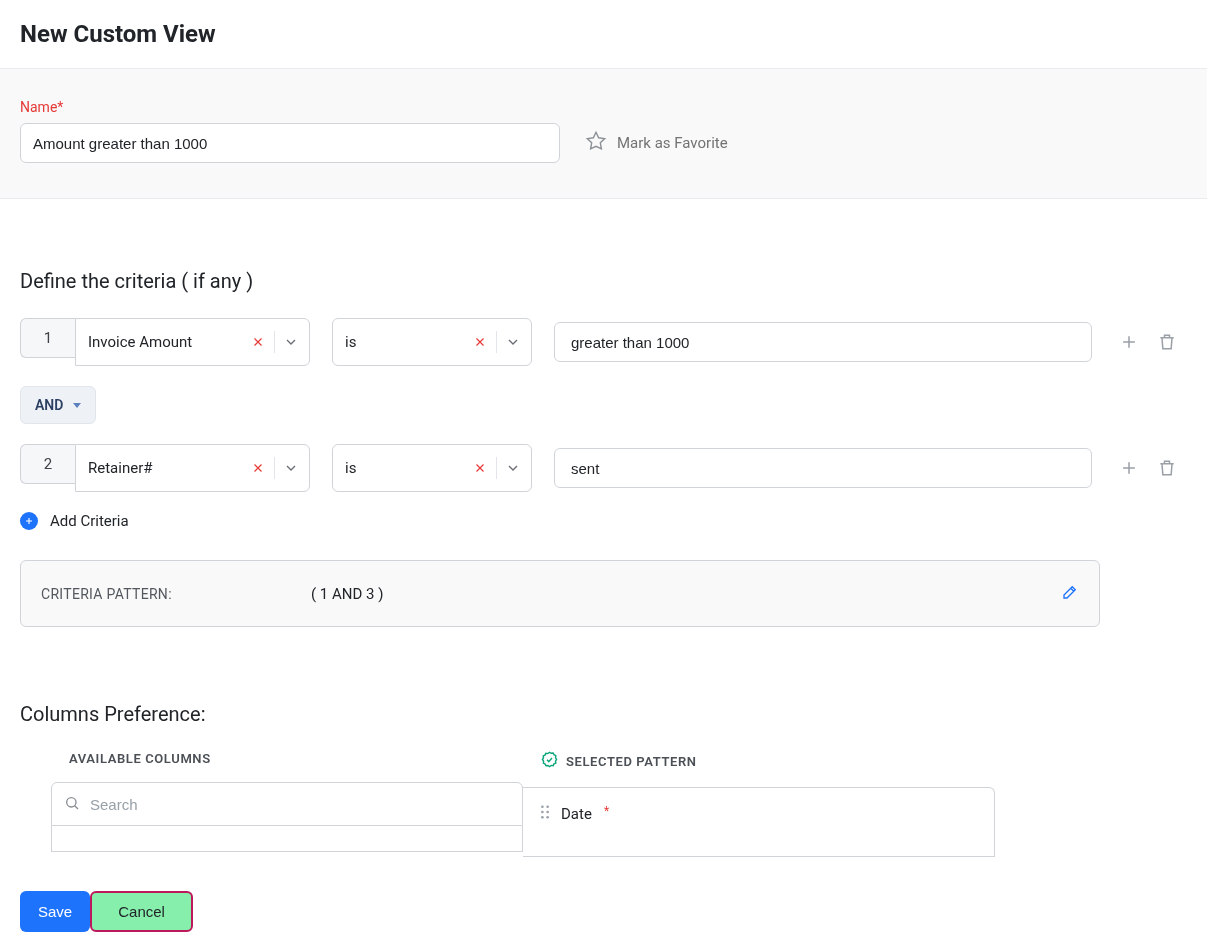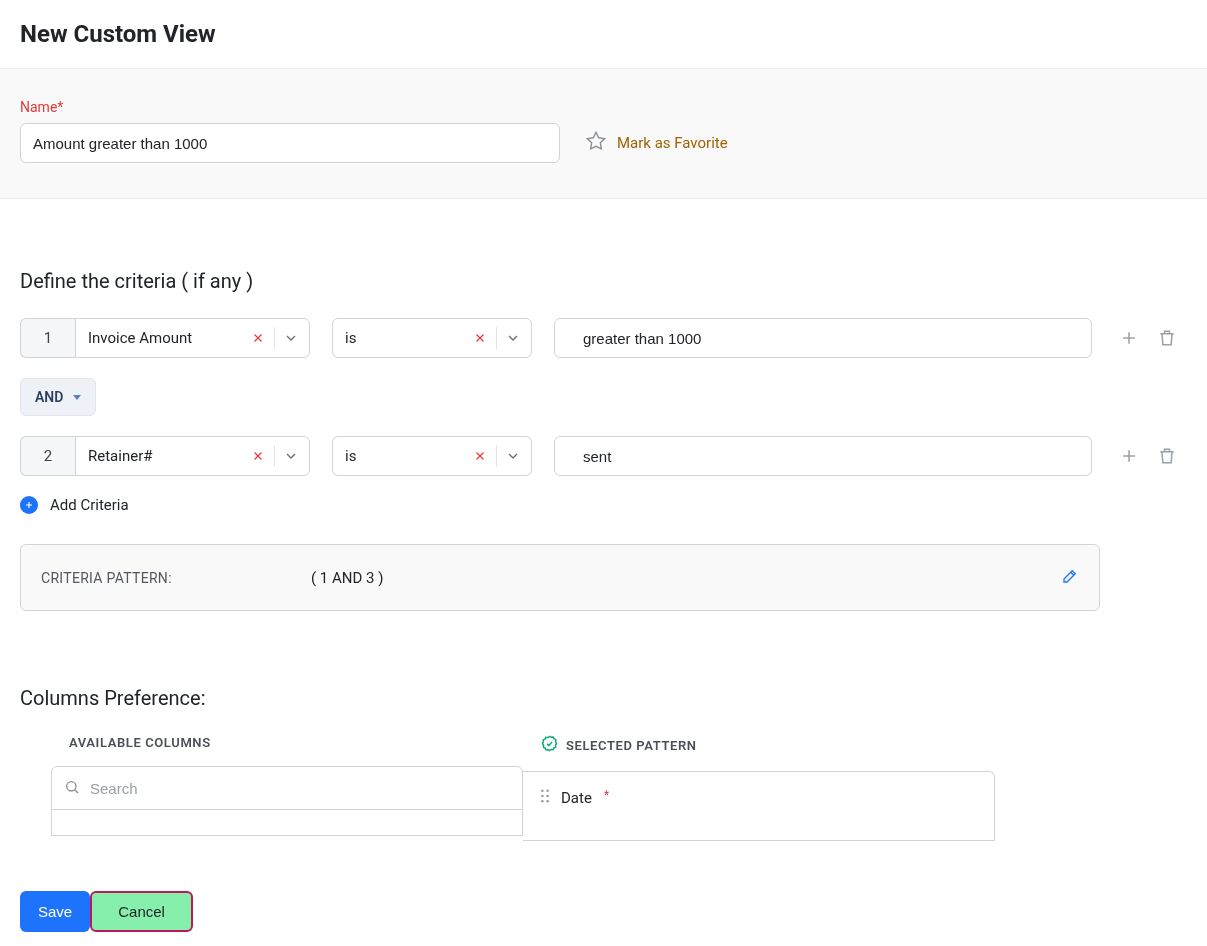--- a/index.html
+++ b/index.html
@@ -45,21 +45,21 @@
       border-radius: 6px;
       padding: 0 12px;
       font-size: 15px;
       color: #212529;
       background: #ffffff;
     }
     .fav-wrap {
       display: flex;
       align-items: center;
       gap: 10px;
-      color: #a16207;
+      color: #737373;
       font-size: 15px;
       cursor: pointer;
     }
     .star-icon svg {
       width: 22px;
       height: 22px;
       stroke: #8a8f94;
       fill: none;
       stroke-width: 1.5;
     }
@@ -90,21 +90,21 @@
       border-radius: 6px 0 0 6px;
       background: #f6f7f8;
       display: flex;
       align-items: center;
       justify-content: center;
       font-size: 15px;
       color: #3d4349;
     }
     .criteria-select {
       position: relative;
-      height: 40px;
+      height: 48px;
       border: 1px solid #d0d4d9;
       border-radius: 0 6px 6px 0;
       background: #ffffff;
       display: flex;
       align-items: center;
       padding-left: 12px;
       font-size: 15px;
       color: #212529;
     }
     .criteria-select.standalone {
@@ -158,21 +158,21 @@
       height: 16px;
       stroke: #6a6f75;
       stroke-width: 2;
       fill: none;
     }
     .criteria-value-input {
       width: 538px;
       height: 40px;
       border: 1px solid #d0d4d9;
       border-radius: 6px;
-      padding: 0 28px;
+      padding: 0 16px;
       font-size: 15px;
       color: #212529;
       background: #ffffff;
     }
     .row-actions {
       display: flex;
       align-items: center;
       gap: 18px;
       margin-left: auto;
       padding-right: 10px;

